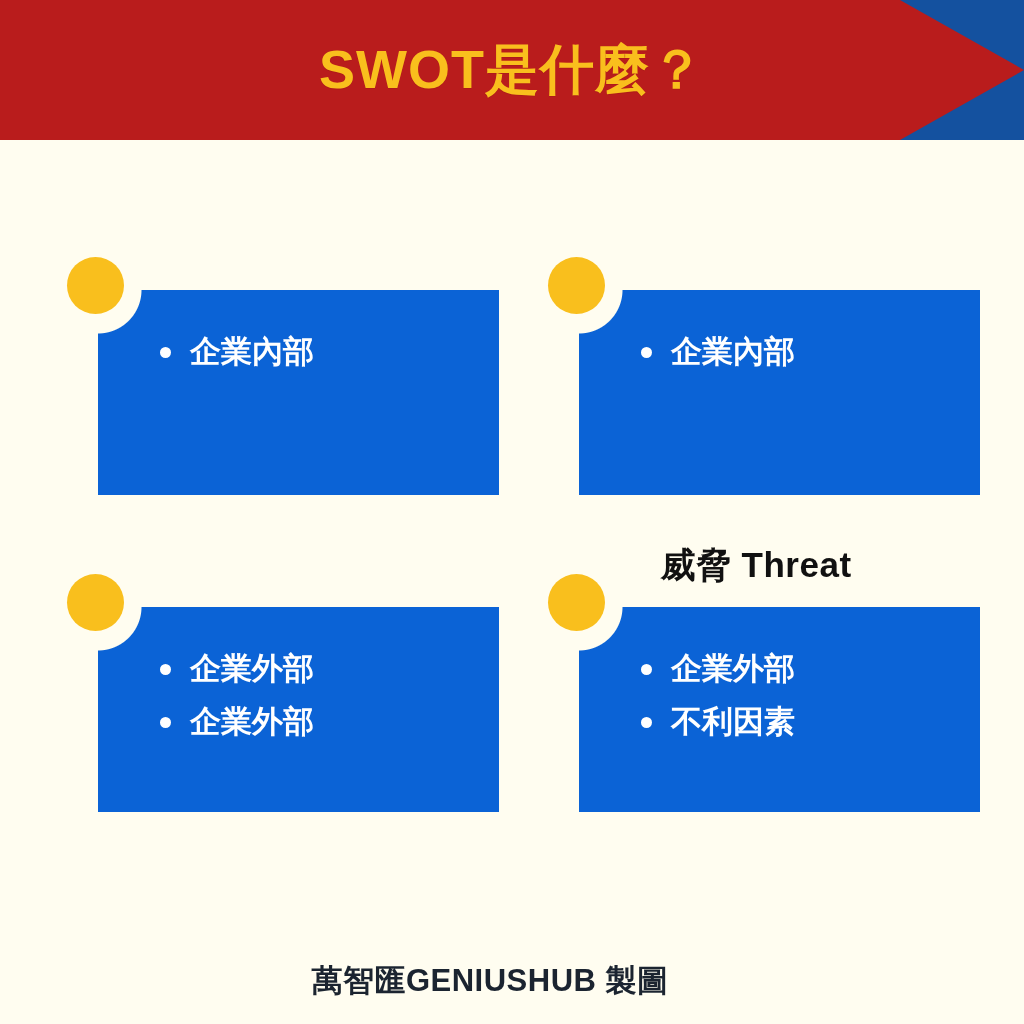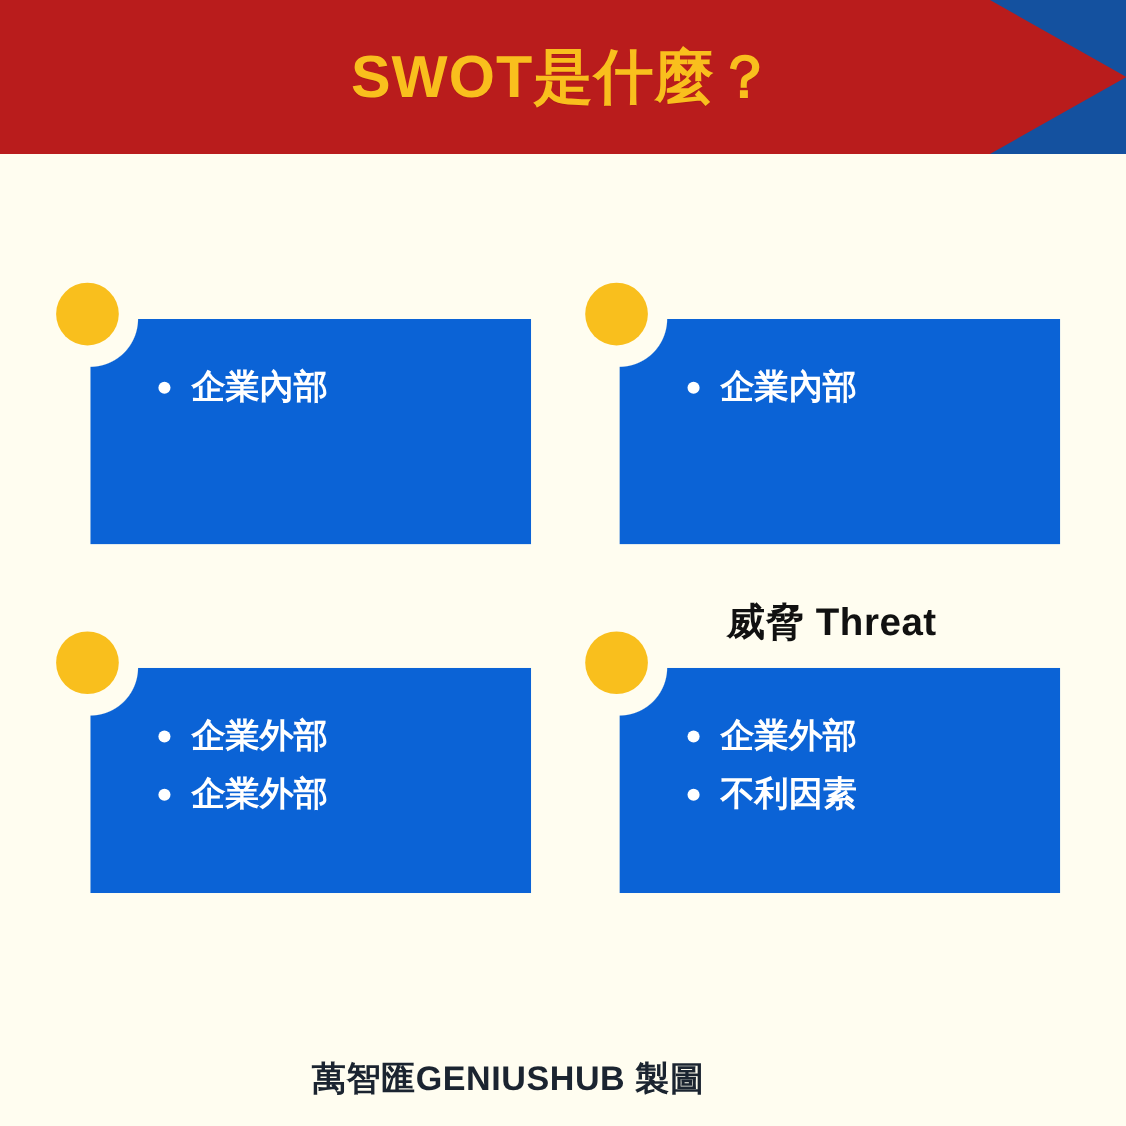--- a/index.html
+++ b/index.html
@@ -77,21 +77,21 @@
     text-align: center;
     color: #111111;
     font-size: 35px;
     font-weight: bold;
     white-space: nowrap;
     letter-spacing: 0.5px;
   }
 
   .q-body {
     position: absolute;
-    left: 32px;
+    left: 48px;
     top: 65px;
     width: 401px;
     height: 205px;
   }
   .q-panel {
     position: absolute;
     left: 0;
     top: 0;
     width: 401px;
     height: 205px;
@@ -145,20 +145,21 @@
     position: absolute;
     left: 0;
     bottom: 22px;
     width: 924px;
     text-align: center;
     color: #1B2430;
     font-size: 31px;
     font-weight: bold;
     letter-spacing: 0.5px;
     white-space: nowrap;
+    padding-left: 28px;
   }
 </style>
 </head>
 <body>
 
 <div class="header">
   <div class="header-dark-wedge"></div>
   <div class="header-title">SWOT是什麼？</div>
 </div>
 

